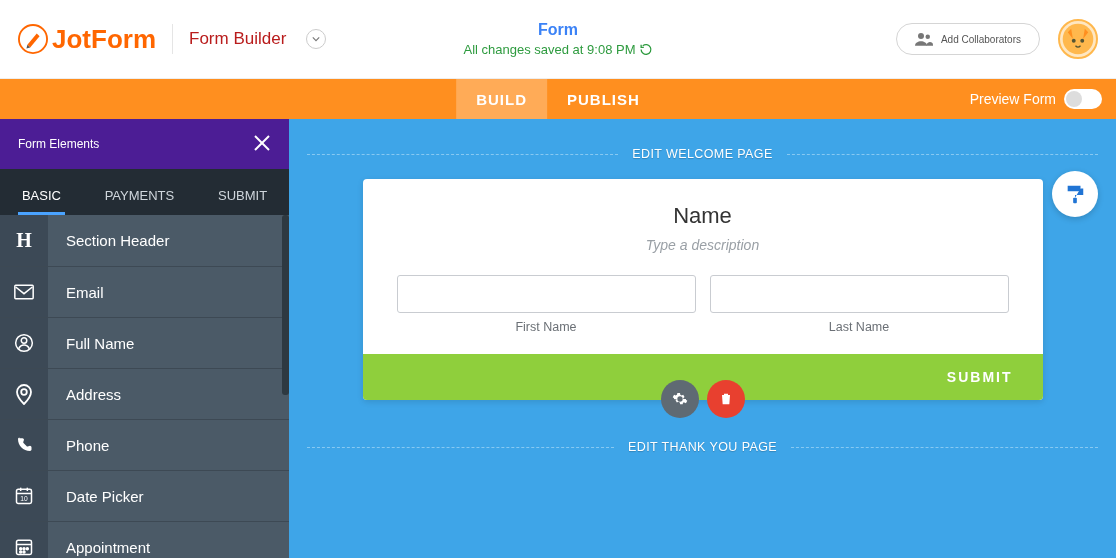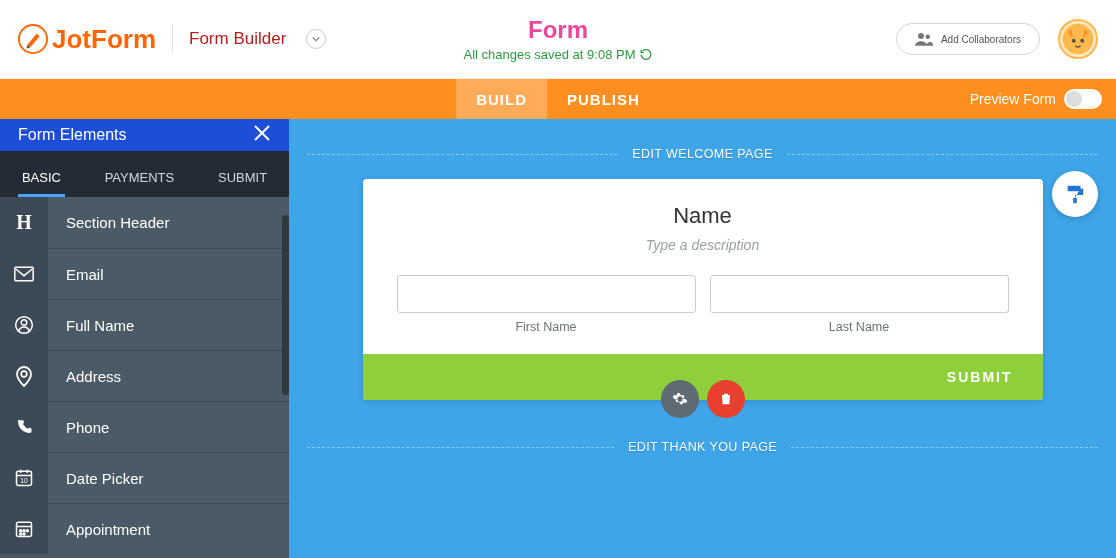--- a/index.html
+++ b/index.html
@@ -6,37 +6,37 @@
   html, body { width: 1116px; height: 558px; overflow: hidden; background:#fff; }
   
   .topbar { display:flex; align-items:center; height:79px; padding:0 18px; border-bottom:1px solid #eee; position:relative; }
   .logo { display:flex; align-items:center; gap:4px; font-weight:700; font-size:26px; color:#f60; }
   .logo svg { width:30px; height:30px; }
   .divider  { width:1px; height:30px; background:#e5e5e5; margin:0 16px; }
   .builder-label { font-size:17px; color:#b91c1c; display:flex; align-items:center; gap:20px; }
   .caret-btn { width:20px; height:20px; border:1px solid #ccc; border-radius:50%; display:flex; align-items:center; justify-content:center; }
   .caret-btn svg{width:8px;height:8px;}
   .center-title { position:absolute; left:50%; transform:translateX(-50%); text-align:center; }
-  .center-title .t1 { font-size:24px; font-weight:600; color:#ec4899; }
+  .center-title .t1 { font-size:16px; font-weight:600; color:#3b82f6; }
   .center-title .t2 { font-size:13px; color:#2e9b3f; margin-top:3px; display:flex; align-items:center; justify-content:center; gap:4px;}
   .collab-btn { margin-left:auto; border:1px solid #d5d5d5; border-radius:22px; padding:8px 18px; font-size:10px; color:#555; display:flex; align-items:center; gap:8px; background:#fff;}
   .avatar { width:40px; height:40px; border-radius:50%; margin-left:18px; border:2px solid #ffb84d; display:flex; align-items:center; justify-content:center; background:#ffe7c2;}
   
   .orangebar { height:40px; background:#ff8f1f; display:flex; align-items:center; color:#fff; font-size:15px; position:relative; }
   .orangebar .navtabs { position:absolute; left:50%; transform:translateX(-50%); display:flex; height:100%; }
   .navtabs .tab { padding:0 20px; display:flex; align-items:center; letter-spacing:1px; font-weight:700; }
   .navtabs .tab.active { background:rgba(255,255,255,0.25); }
   .preview { position:absolute; right:14px; display:flex; align-items:center; gap:8px; font-size:14px;padding-left:37px; }
   .toggle { width:38px; height:20px; background:#fff; border-radius:10px; position:relative; }
   .toggle::after{ content:""; position:absolute; width:16px; height:16px; border-radius:50%; background:#ddd; top:2px; left:2px;}
   
   .body { display:flex; height:calc(558px - 65px - 40px); }
   
   .sidebar { width:289px; background:#4b5a67; color:#fff; display:flex; flex-direction:column; position:relative;}
-  .sb-header { background:#1d4ed8; height:32px; display:flex; align-items:center; justify-content:space-between; padding:0 18px; font-size:16px; }
+  .sb-header { background:#4c1d95; height:50px; display:flex; align-items:center; justify-content:space-between; padding:0 18px; font-size:12px; }
   .sb-tabs { background:#232c34; height:46px; display:flex; align-items:flex-end; font-size:13px; }
   .sb-tabs .st { flex:1 1 auto; text-align:center; padding-bottom:12px; padding-top:14px; color:#cfd6dc; }
   .sb-tabs .st.active { color:#fff; position:relative; }
   .sb-tabs .st.active::after{content:""; position:absolute; left:18px; right:18px; bottom:0; height:3px; background:#4aa3ff;}
   .sb-list { flex:1; overflow:hidden; }
   .sb-item { height:51px; display:flex; align-items:center; border-top:1px solid rgba(0,0,0,0.18); }
   .sb-item:first-child{ border-top:none;}
   .sb-icon { width:48px; display:flex; align-items:center; justify-content:center; background:#3c4956; height:100%; }
   .sb-icon svg, .sb-icon span { color:#fff; }
   .sb-label { padding-left:18px; font-size:15px; }

